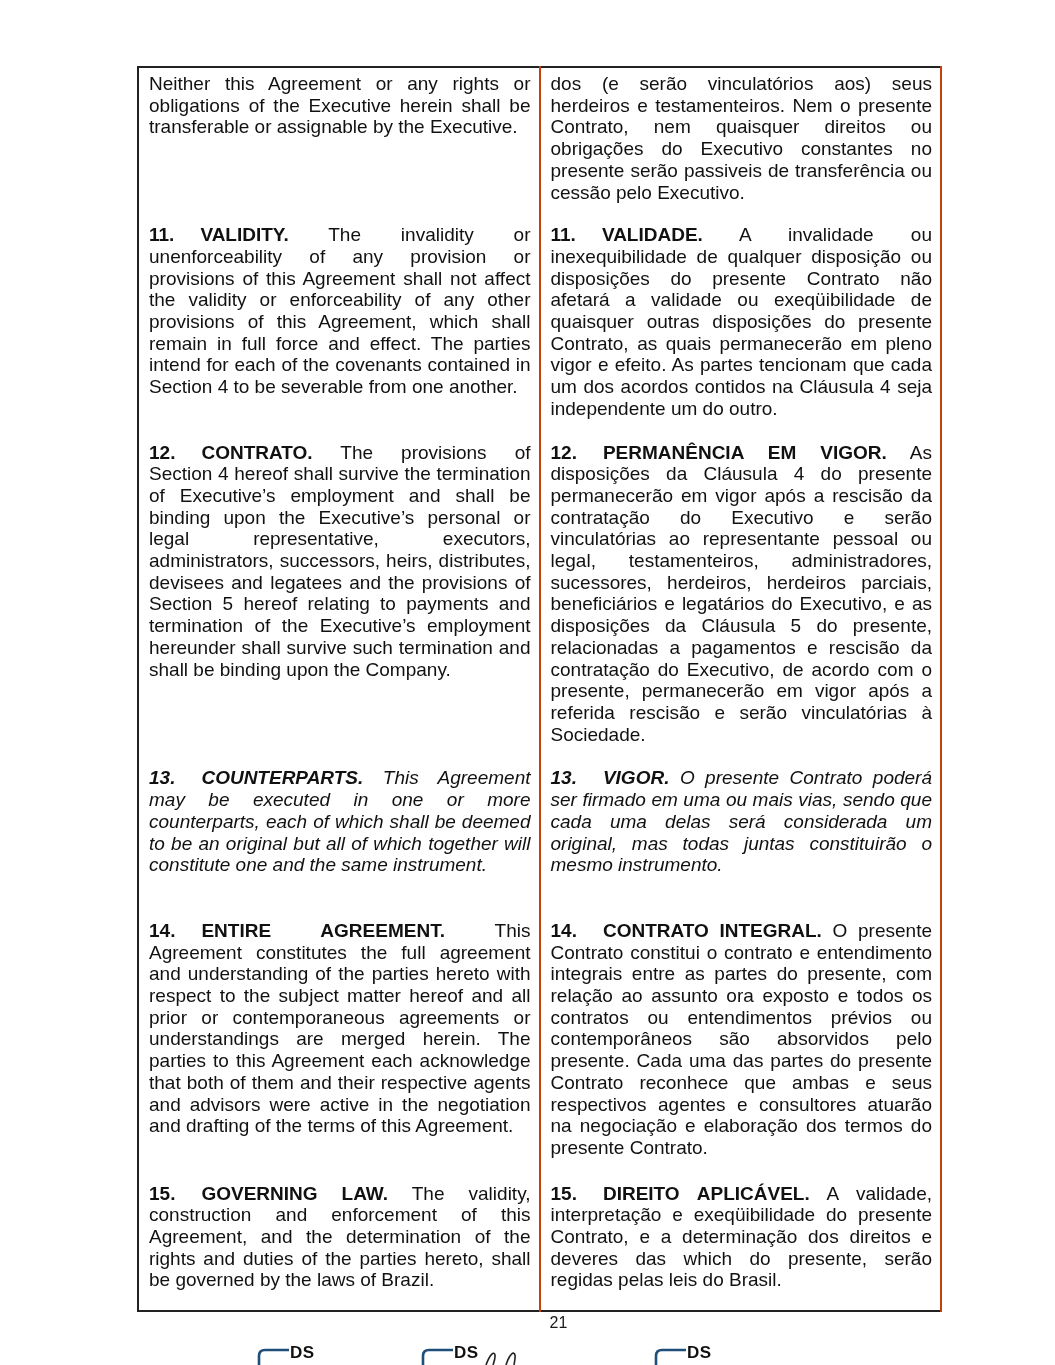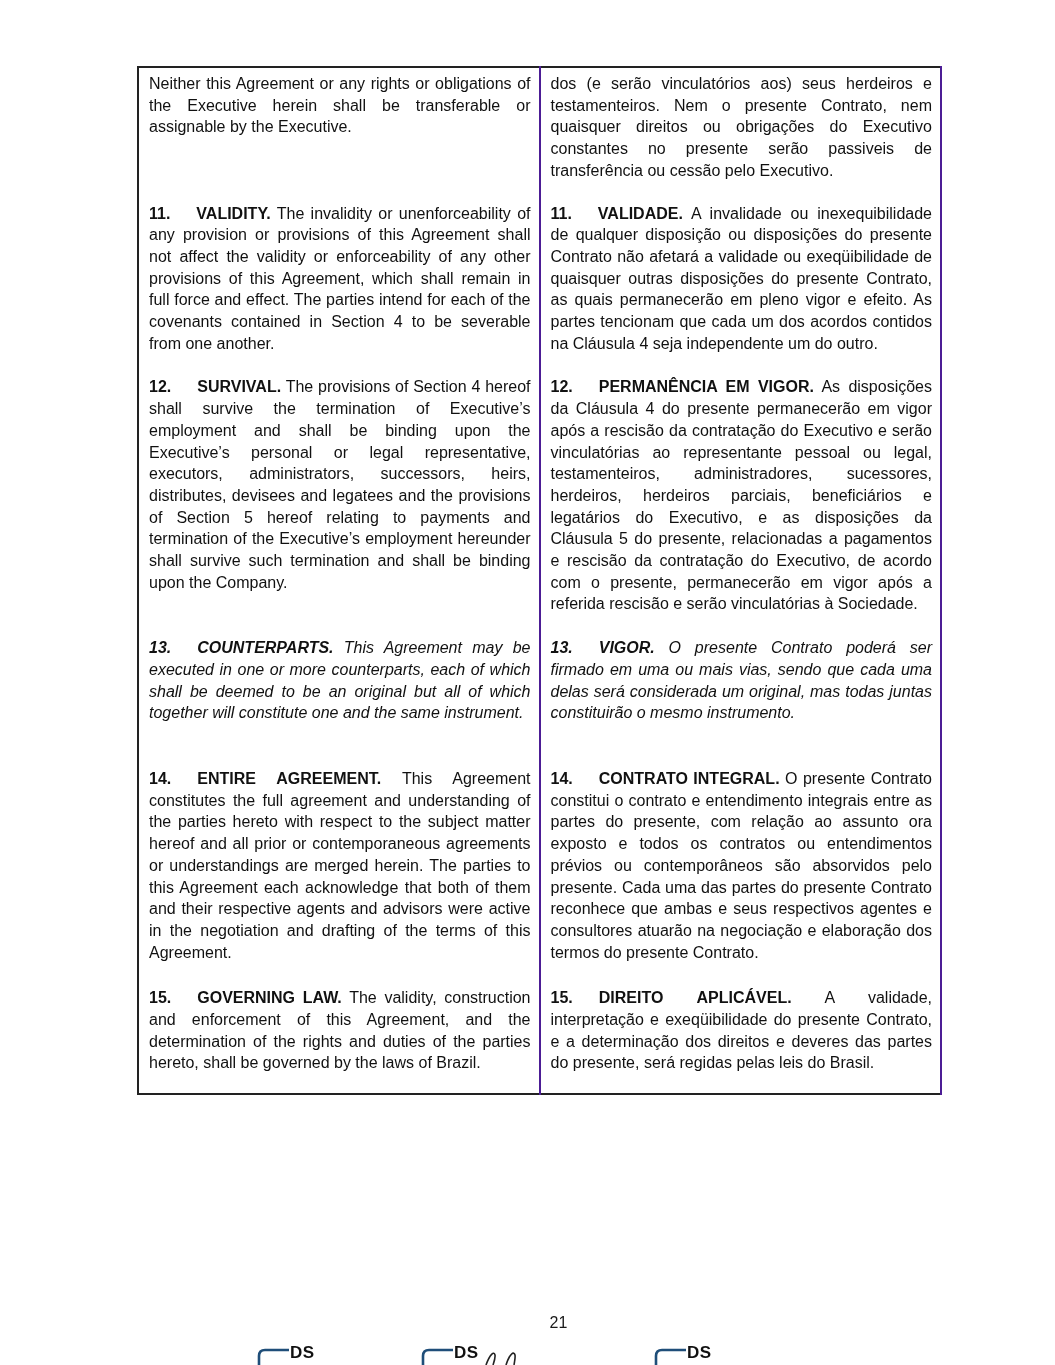--- a/index.html
+++ b/index.html
@@ -9,24 +9,24 @@
     background:#ffffff; color:#111;
     font-family:"Liberation Sans", sans-serif;
   }
   .contract-table {
     position:absolute; left:137px; top:66px; width:805px;
     border-collapse:collapse; table-layout:fixed;
     border:2px solid #222;
   }
   .contract-table td {
     width:50%;
-    border-left:2px solid #222; border-right:2px solid #4c1d95;
+    border-left:2px solid #222; border-right:2px solid #c2410c;
     vertical-align:top;
     padding:0 8px 0 10px;
-    font-size:16px; line-height:21.7px;
+    font-size:19px; line-height:21.7px;
     text-align:justify;
     margin-left:30px;
   }
   tr.row-first td { padding-top:5px; }
   tr.gap-21 td { padding-bottom:21px; }
   tr.gap-22 td { padding-bottom:22px; }
   tr.gap-44 td { padding-bottom:44px;font-style:italic; }
   tr.gap-24 td { padding-bottom:24px; }
   tr.gap-4  td { padding-bottom:19px; }
   .para { margin:0; }
@@ -71,21 +71,21 @@
       <td>
         <p class="para">
           <span class="sec-num">11.</span><span class="sec-title">VALIDADE.</span>
           <span>A invalidade ou inexequibilidade de qualquer disposição ou disposições do presente Contrato não afetará a validade ou exeqüibilidade de quaisquer outras disposições do presente Contrato, as quais permanecerão em pleno vigor e efeito. As partes tencionam que cada um dos acordos contidos na Cláusula 4 seja independente um do outro.</span>
         </p>
       </td>
     </tr>
     <tr class="gap-22">
       <td>
         <p class="para">
-          <span class="sec-num">12.</span><span class="sec-title">SURVIVAL.</span>
+          <span class="sec-num">12.</span><span class="sec-title">CONTRATO.</span>
           <span>The provisions of Section 4 hereof shall survive the termination of Executive’s employment and shall be binding upon the Executive’s personal or legal representative, executors, administrators, successors, heirs, distributes, devisees and legatees and the provisions of Section 5 hereof relating to payments and termination of the Executive’s employment hereunder shall survive such termination and shall be binding upon the Company.</span>
         </p>
       </td>
       <td>
         <p class="para">
           <span class="sec-num">12.</span><span class="sec-title">PERMANÊNCIA EM VIGOR.</span>
           <span>As disposições da Cláusula 4 do presente permanecerão em vigor após a rescisão da contratação do Executivo e serão vinculatórias ao representante pessoal ou legal, testamenteiros, administradores, sucessores, herdeiros, herdeiros parciais, beneficiários e legatários do Executivo, e as disposições da Cláusula 5 do presente, relacionadas a pagamentos e rescisão da contratação do Executivo, de acordo com o presente, permanecerão em vigor após a referida rescisão e serão vinculatórias à Sociedade.</span>
         </p>
       </td>
     </tr>
@@ -120,21 +120,21 @@
     <tr class="gap-4">
       <td>
         <p class="para">
           <span class="sec-num">15.</span><span class="sec-title">GOVERNING LAW.</span>
           <span>The validity, construction and enforcement of this Agreement, and the determination of the rights and duties of the parties hereto, shall be governed by the laws of Brazil.</span>
         </p>
       </td>
       <td>
         <p class="para">
           <span class="sec-num">15.</span><span class="sec-title">DIREITO APLICÁVEL.</span>
-          <span>A validade, interpretação e exeqüibilidade do presente Contrato, e a determinação dos direitos e deveres das partes do presente, será regidas pelas leis do Brasil.</span>
+          <span>A validade, interpretação e exeqüibilidade do presente Contrato, e a determinação dos direitos e deveres das which do presente, serão regidas pelas leis do Brasil.</span>
         </p>
       </td>
     </tr>
   </tbody>
 </table>
 
 <div class="page-number">21</div>
 
 <div class="ds-stamp stamp-1">
   <svg width="40" height="19" viewBox="0 0 40 19">

